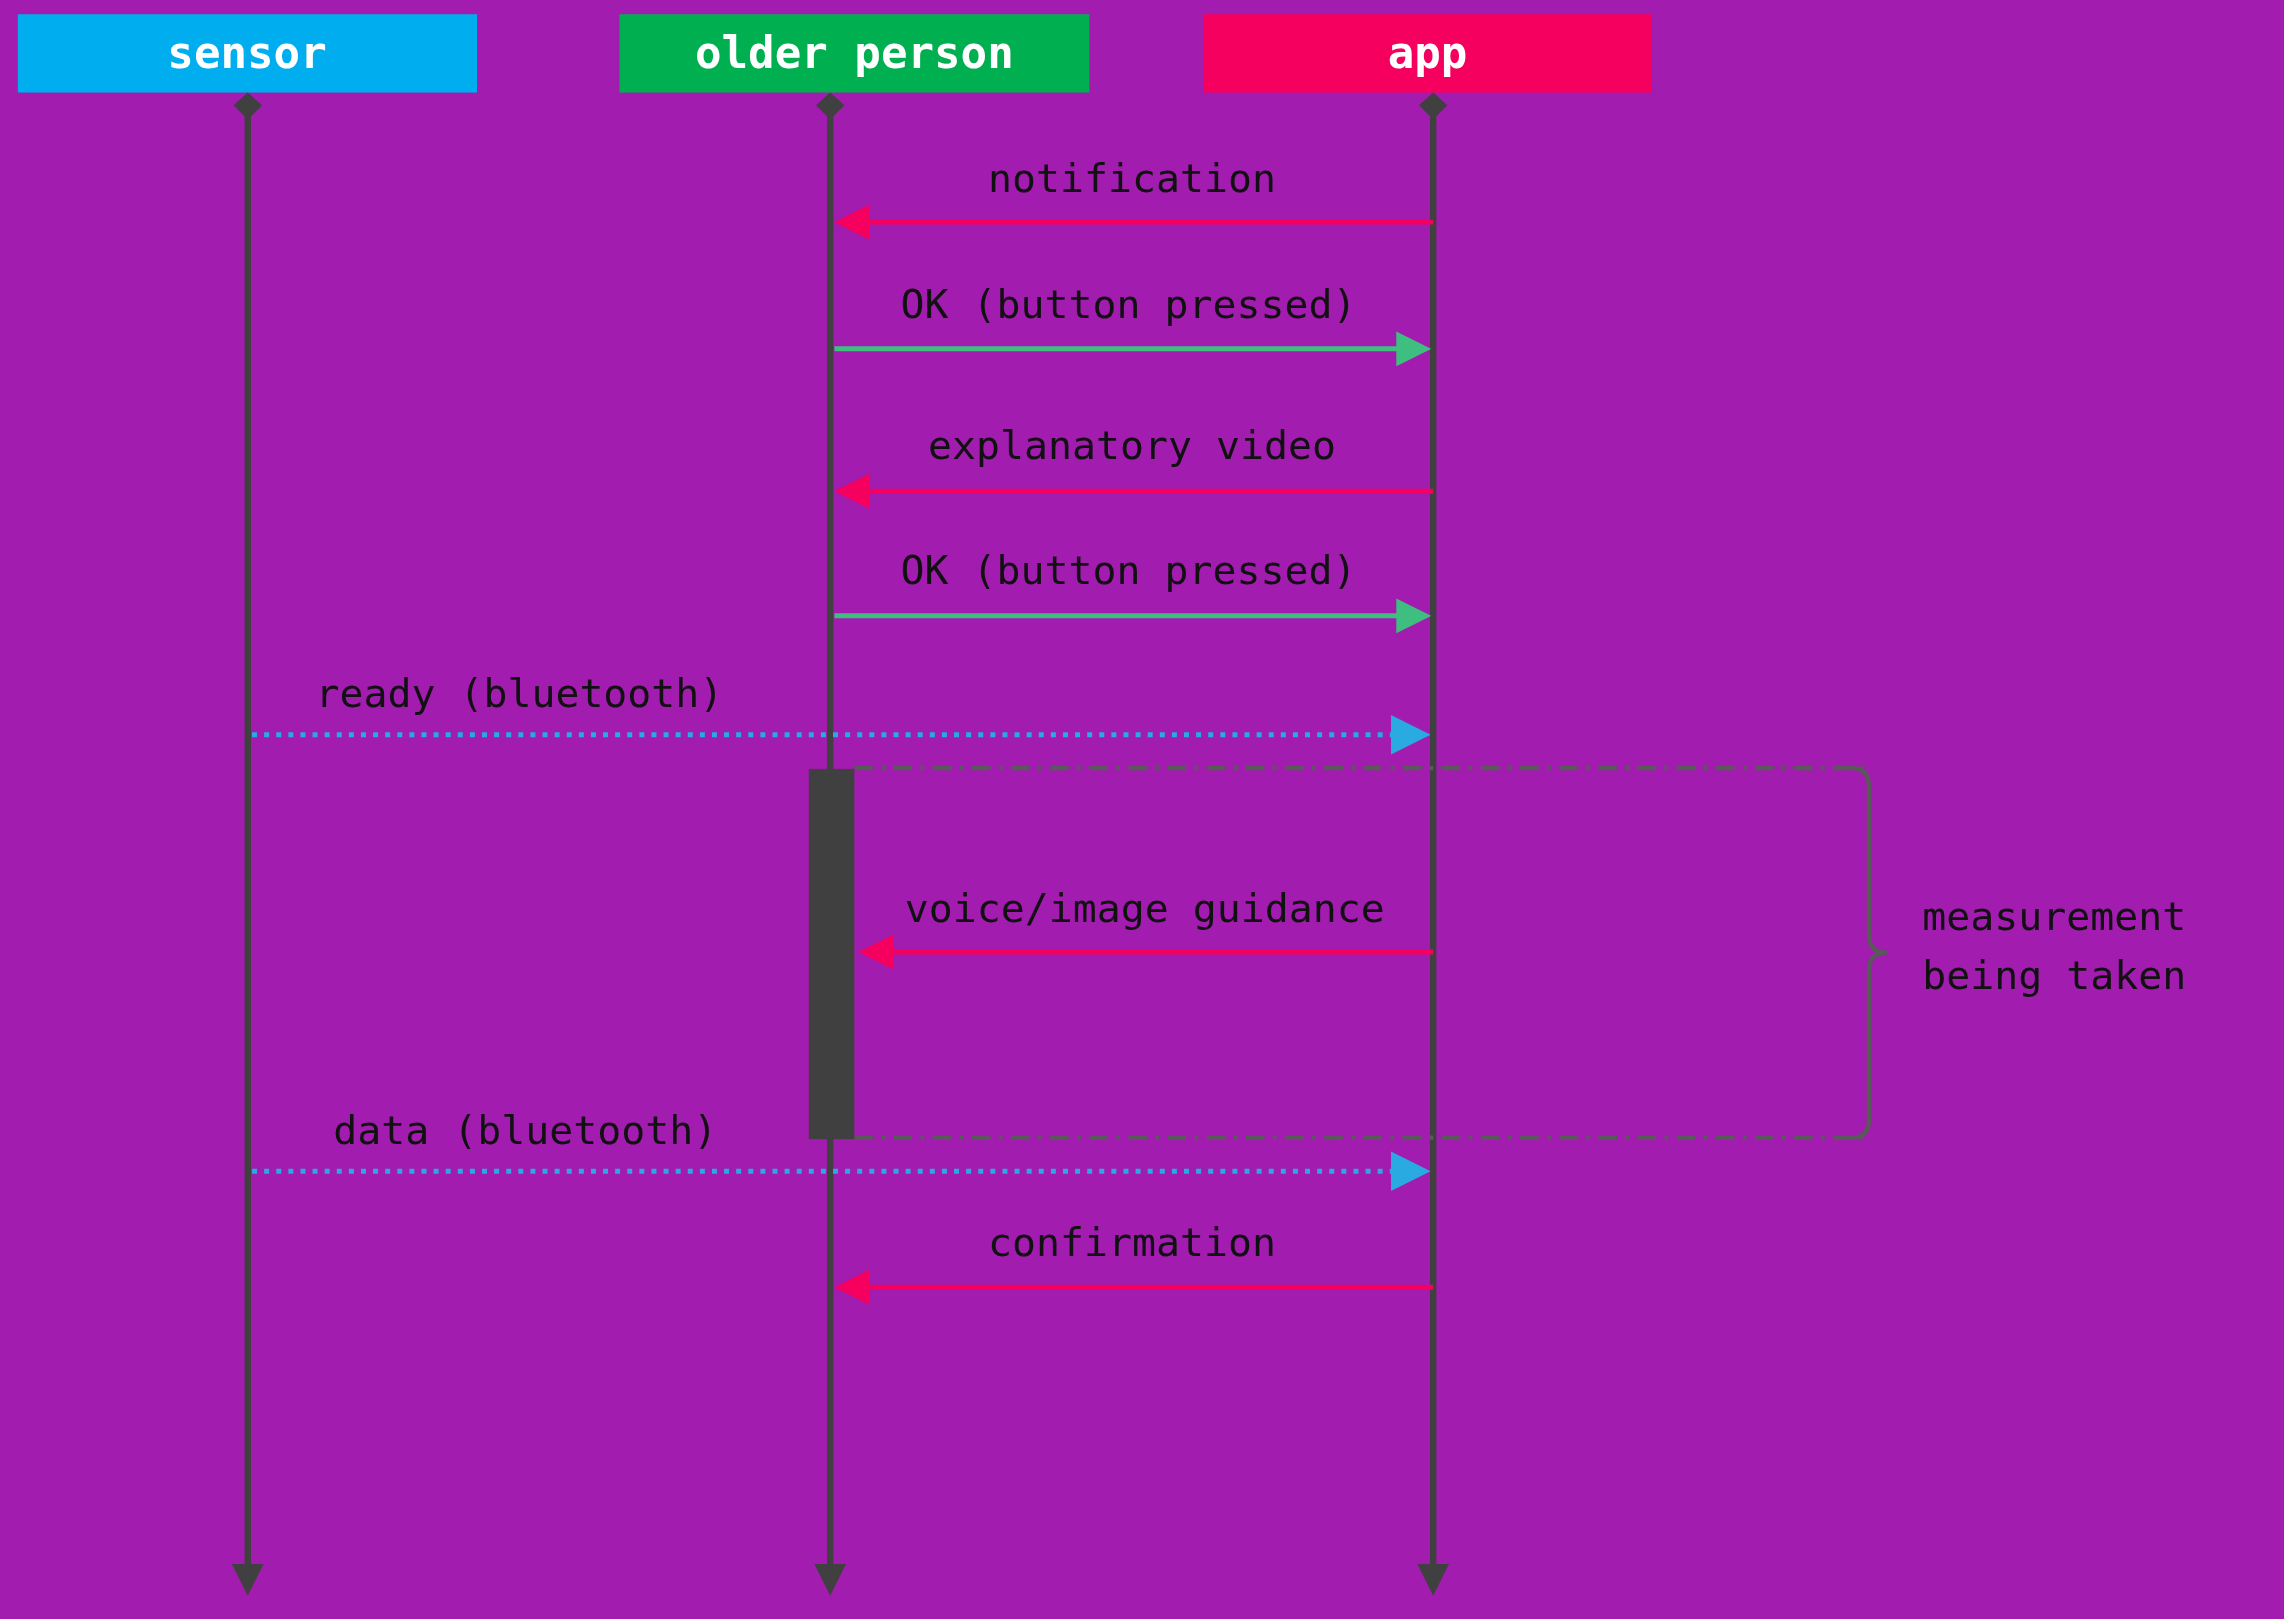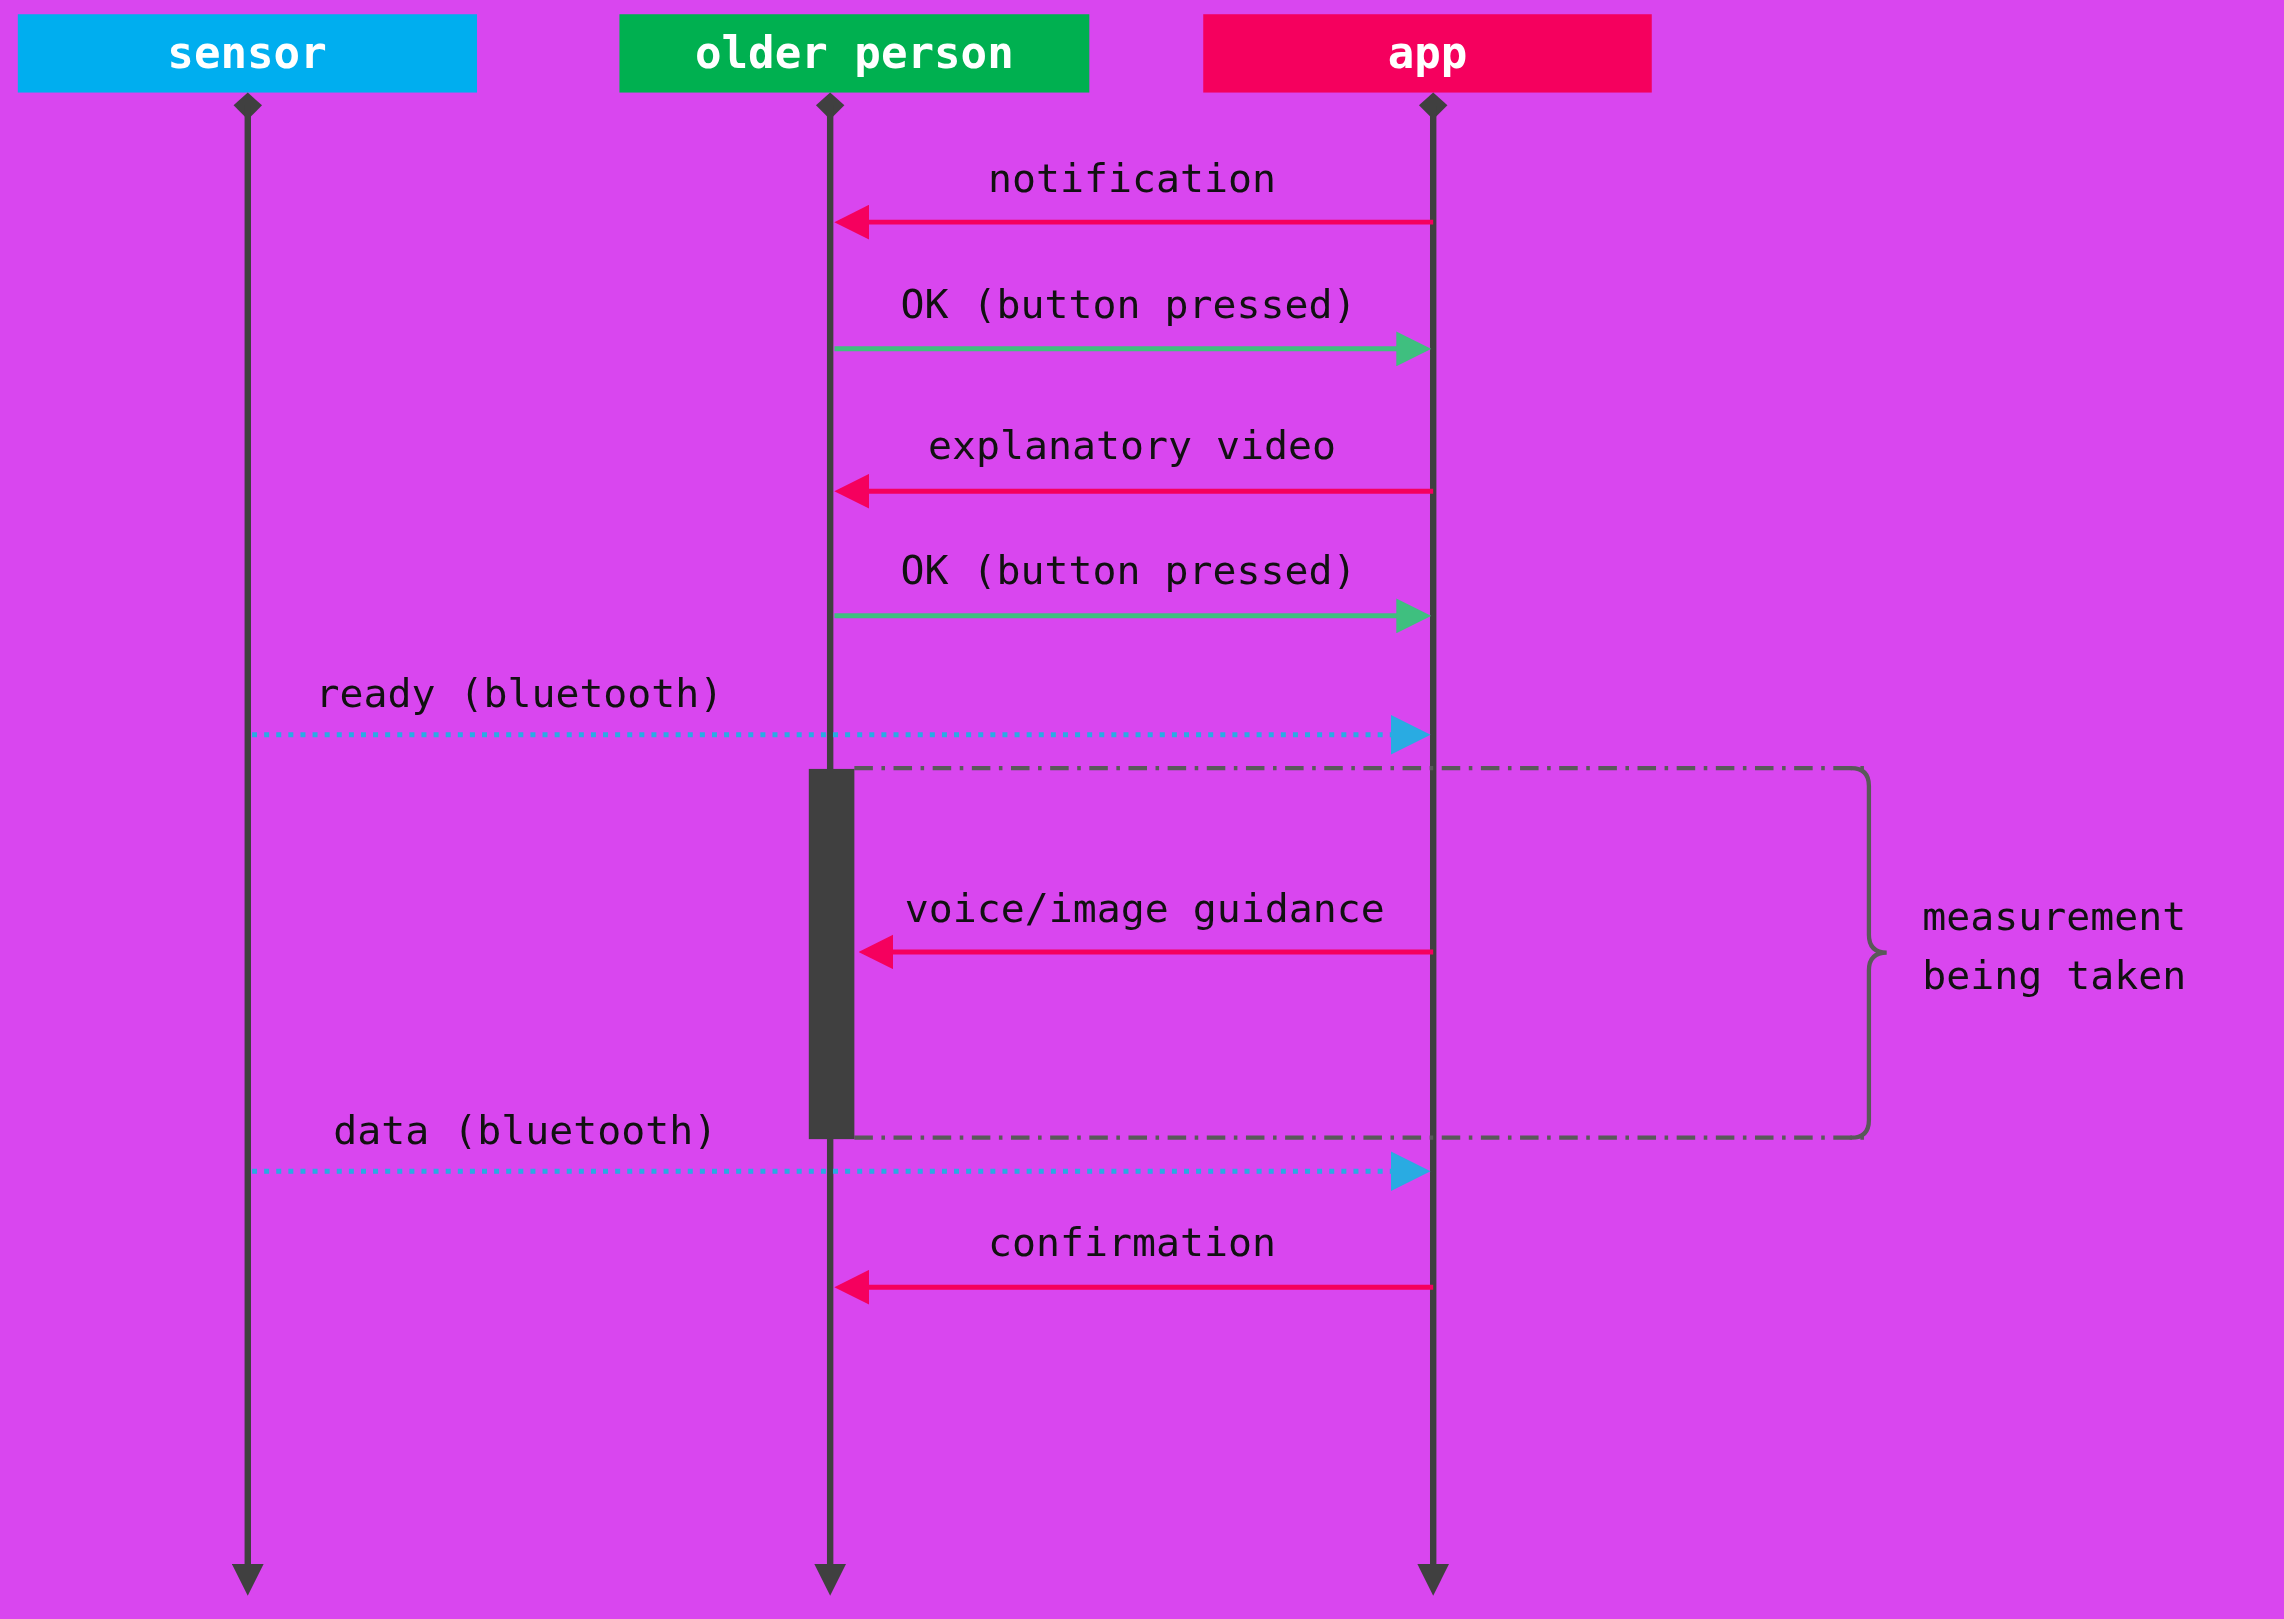--- a/index.html
+++ b/index.html
@@ -7,21 +7,21 @@
     padding: 0;
     background: #ffffff;
   }
   body {
     font-family: "DejaVu Sans Mono", "Liberation Mono", monospace;
   }
   #diagram-root {
     position: relative;
     width: 2284px;
     height: 1619px;
-    background: #d946ef;
+    background: #a21caf;
     overflow: hidden;
   }
   svg.canvas {
     position: absolute;
     top: 0;
     left: 0;
     width: 2284px;
     height: 1619px;
     display: block;
   }

